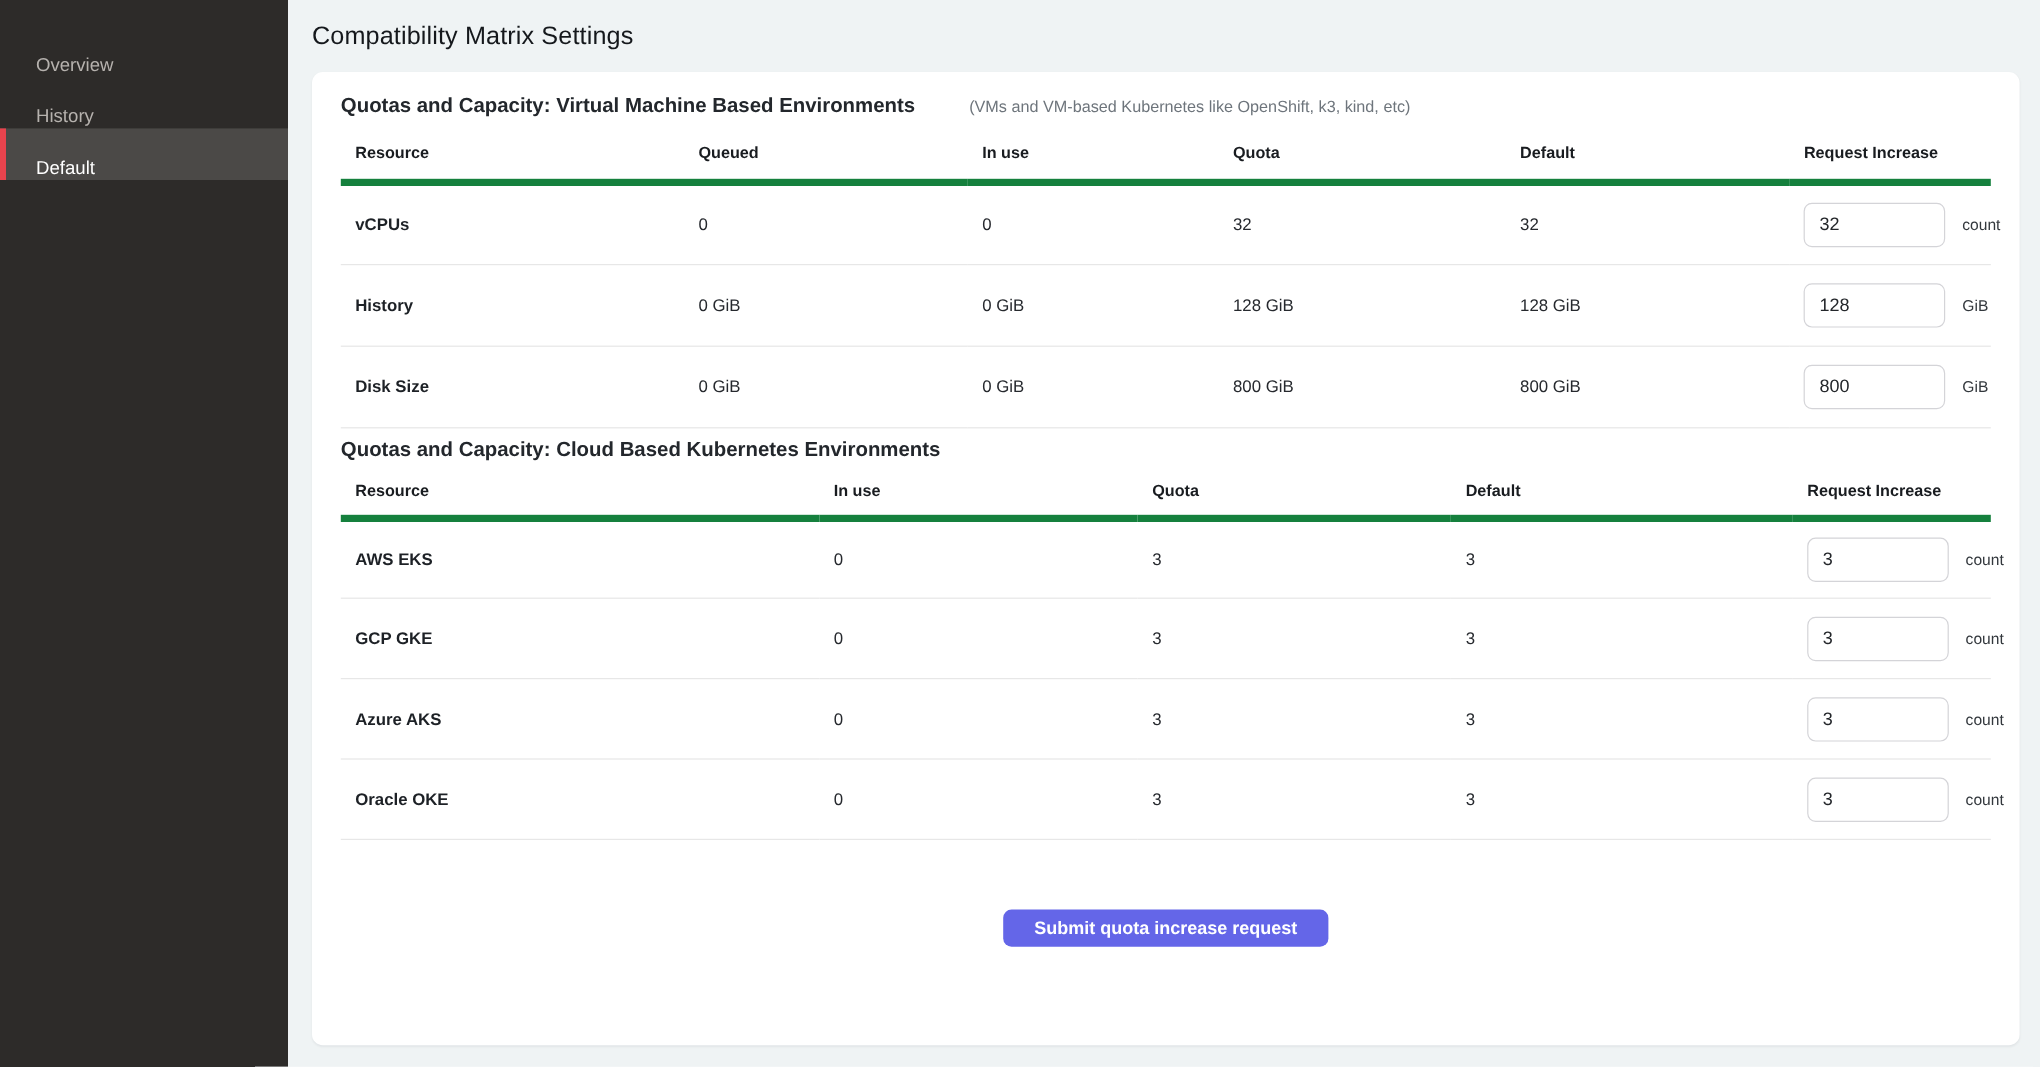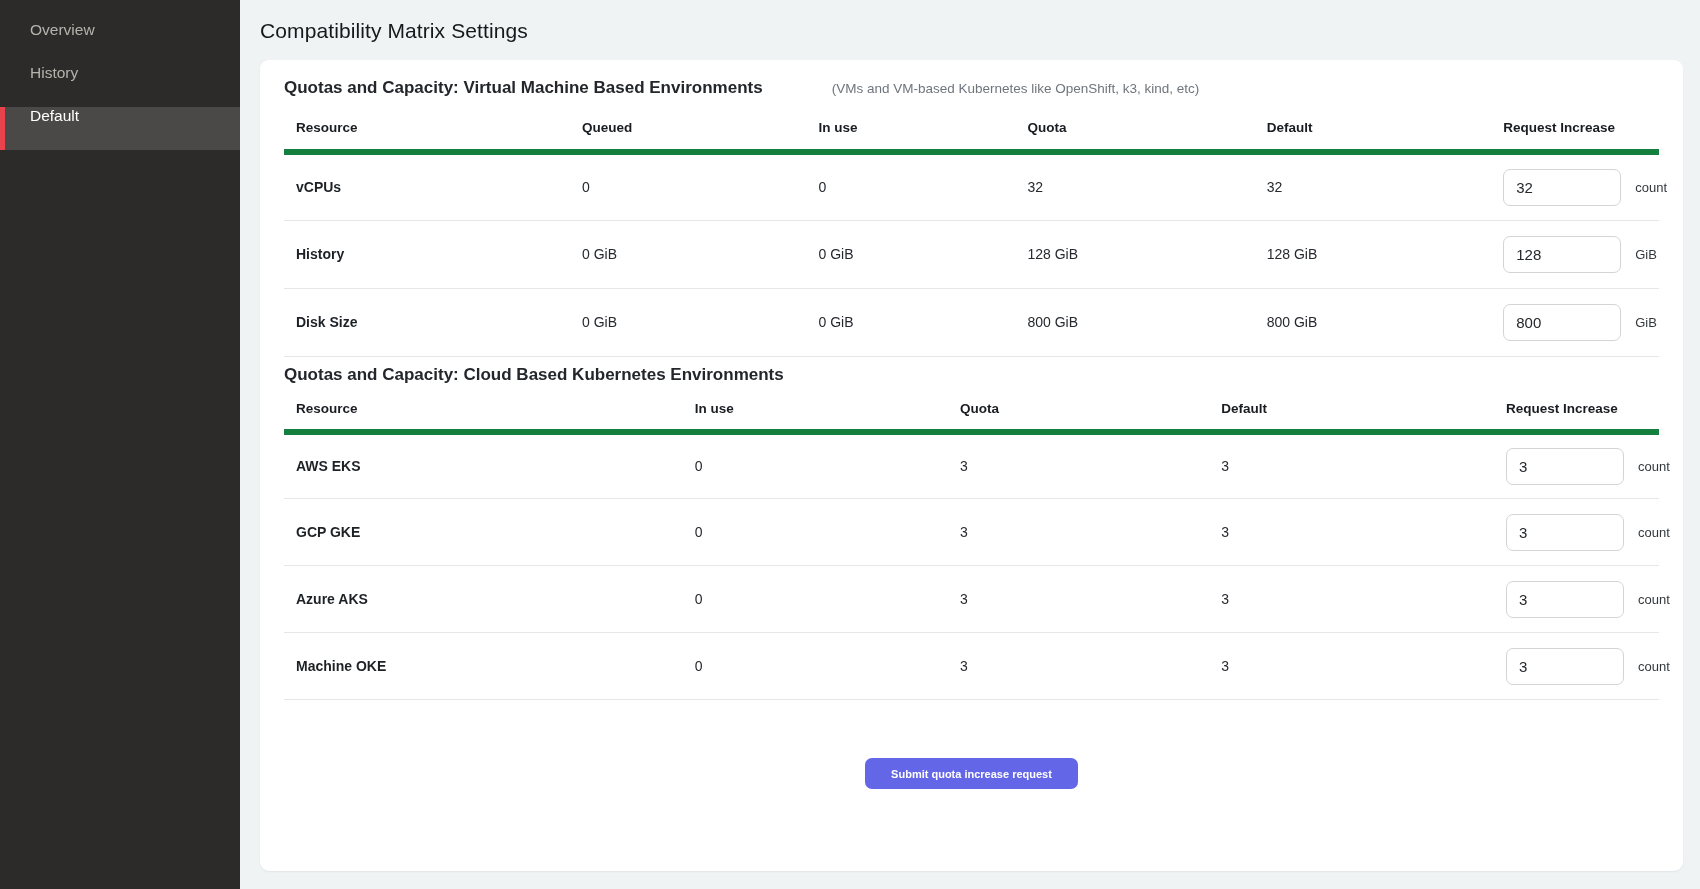--- a/index.html
+++ b/index.html
@@ -15,21 +15,21 @@
   
   .sidebar {
     flex: 0 0 240px;
     width: 240px;
     background: #2d2b29;
     padding-top: 21px;
   }
   .nav-item {
     height: 43px;
     display: flex;
-    align-items: flex-start;
+    align-items: flex-end;
     padding-left: 25px;
     border-left: 5px solid transparent;
     font-size: 15.5px;
     color: #b6b2ae;
     cursor: pointer;
   }
   .nav-item.active {
     background: #4b4947;
     color: #ffffff;
     border-left-color: #e8434d;
@@ -46,21 +46,21 @@
   }
   .card {
     margin-top: 16px;
     background: #ffffff;
     border-radius: 9px;
     padding: 18px 24px 24px 24px;
     min-height: 811px;
     box-shadow: 0 1px 2px rgba(16,24,40,.06);
   }
 
-  .section-head { display: flex; align-items: baseline; gap: 26px; }
+  .section-head { display: flex; align-items: baseline; gap: 2px; }
   .section-title { font-size: 17px; font-weight: bold; color: #23272c; }
   .section-subtitle { font-size: 13.5px; color: #6e757c; margin-left: 43px; }
   .section-2 { margin-top: 8px; }
 
   
   table { width: 100%; border-collapse: collapse; table-layout: fixed; }
   thead tr { border-bottom: 6px solid #15803d; }
   tbody tr { border-bottom: 1px solid #e7e7e7; }
   th {
     text-align: left;
@@ -96,21 +96,21 @@
   .unit { margin-left: 14px; font-size: 13px; color: #33383d; }
 
   
   .submit-row { margin-top: 58px; text-align: center; }
   .submit-btn {
     background: #6466e8;
     color: #ffffff;
     border: none;
     border-radius: 7px;
     font-family: "Liberation Sans", sans-serif;
-    font-size: 11px;
+    font-size: 15px;
     font-weight: bold;
     padding: 4px 26px;
     height: 31px;
     cursor: pointer;
   }
 </style>
 </head>
 <body>
 
 <div class="sidebar">
@@ -250,21 +250,21 @@
               <td>3</td>
               <td>3</td>
               <td>
                 <div class="req">
                   <input type="text" class="req-input" value="3" style="">
                   <span class="unit">count</span>
                 </div>
               </td>
             </tr>
             <tr>
-              <td class="resource">Machine OKE</td>
+              <td class="resource">Oracle OKE</td>
               <td>0</td>
               <td>3</td>
               <td>3</td>
               <td>
                 <div class="req">
                   <input type="text" class="req-input" value="3" style="">
                   <span class="unit">count</span>
                 </div>
               </td>
             </tr>

